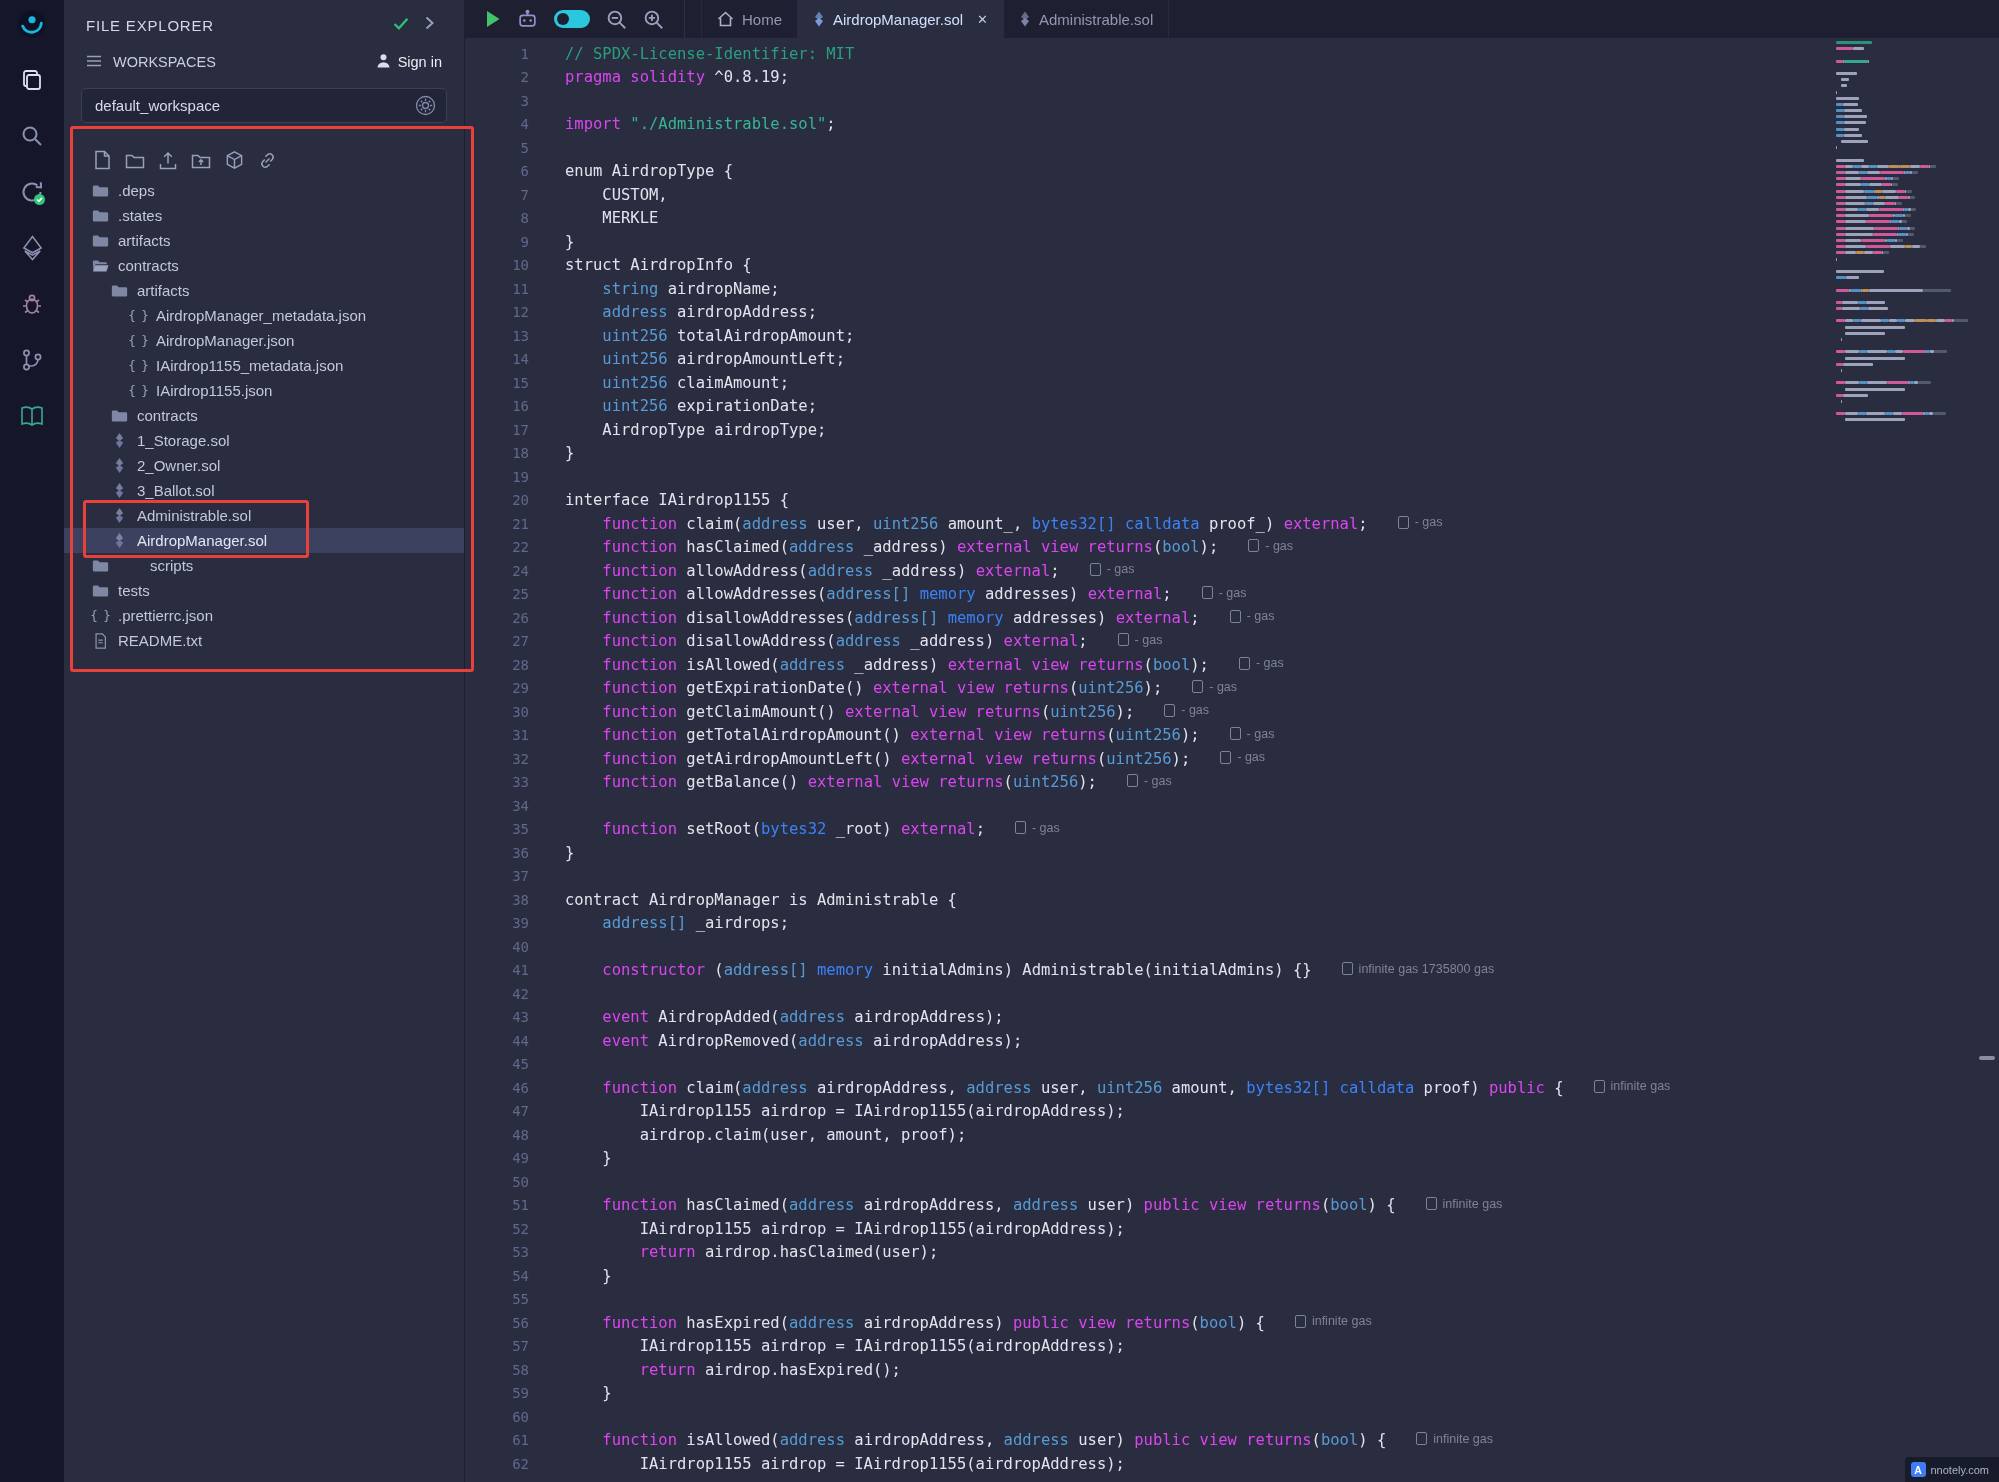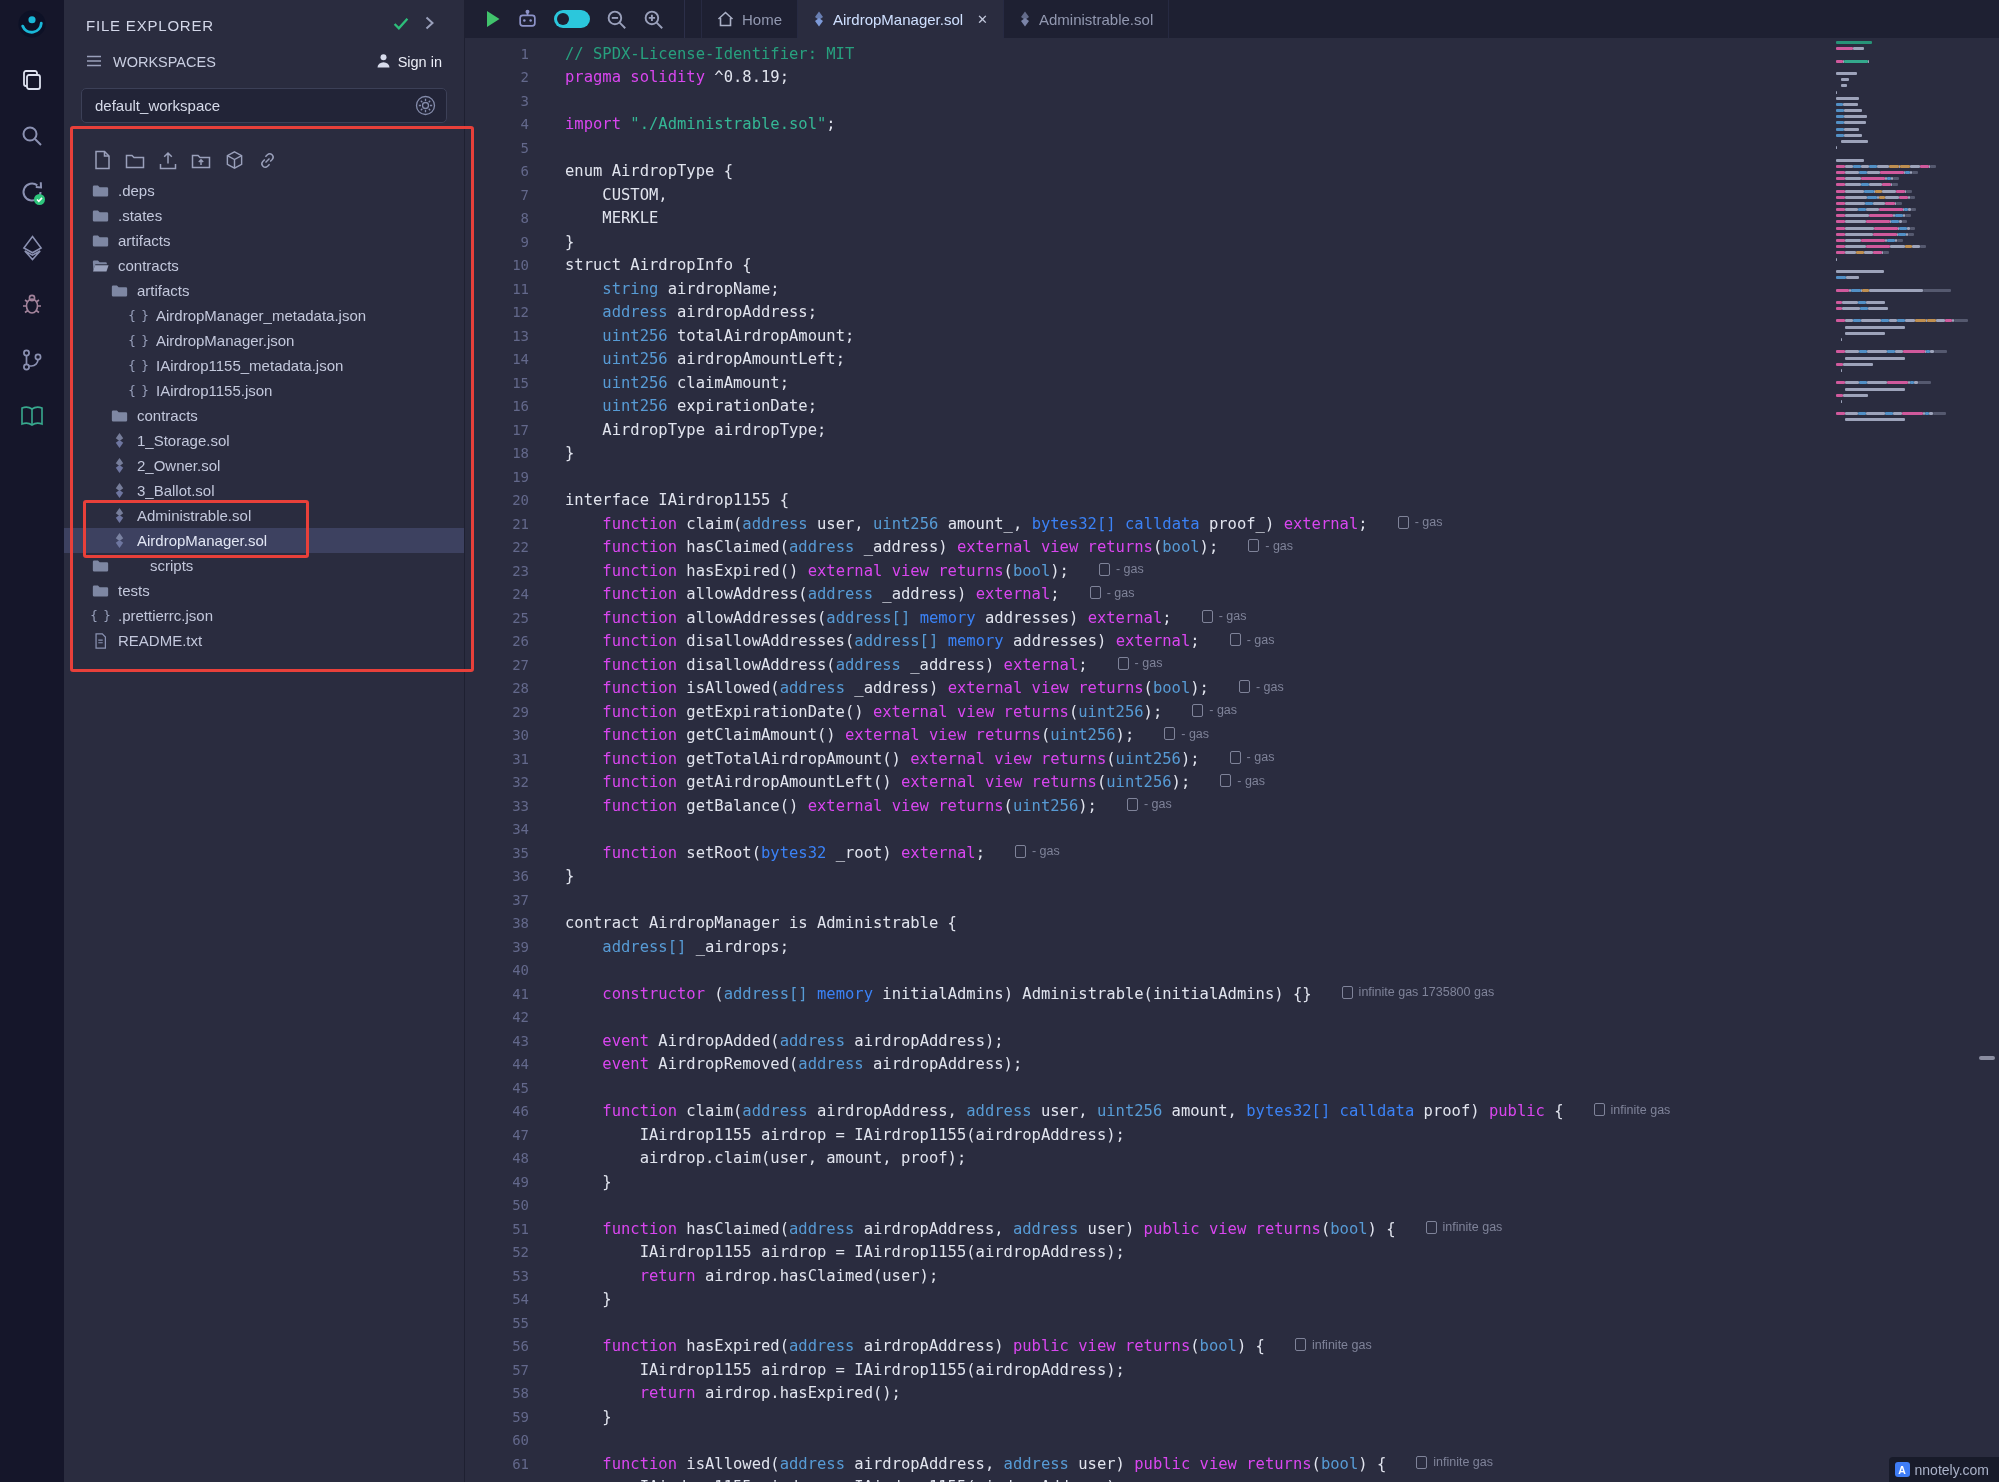--- a/index.html
+++ b/index.html
@@ -67,21 +67,21 @@
   .mm-row{height:3px;margin-bottom:3.2px;display:flex;}
   .mm-seg{height:3px;border-radius:1px;opacity:.9;flex-shrink:0;}
   .mm-c{background:#27a07e}.mm-k{background:#e25ea6}.mm-t{background:#579bd5}
   .mm-m{background:#cf9a52}.mm-s{background:#35b795}.mm-p{background:#aab0c8}.mm-g{background:#5a5e74}
 
   .scroll-marker{position:absolute;right:4px;top:1018px;width:16px;height:4px;background:#8a8da0;border-radius:2px;cursor:pointer;}
 
   
   .watermark{position:absolute;right:0;bottom:0;height:25px;background:rgba(23,26,40,.92);display:flex;align-items:center;gap:5px;padding:0 10px 0 6px;border-top-left-radius:4px;z-index:9;}
   .wm-badge{width:15px;height:15px;background:#3f7df6;color:#fff;border-radius:3px;font-size:10.5px;display:flex;align-items:center;justify-content:center;font-weight:bold;}
-  .wm-text{color:#aab2c8;font-size:14px;}
+  .wm-text{color:#aab2c8;font-size:11px;}
 </style>
 </head>
 <body>
 
 <div class="app">
 
   <nav class="activity-bar">
     <button class="ab-btn ab-logo" style="margin-top:9px">
       <svg width="42" height="42" viewBox="0 0 42 42">
           <circle cx="21" cy="21" r="19" fill="#0d1126"></circle>
@@ -517,24 +517,20 @@
           </div>
           <div class="code-line">
             <span class="ln">21</span>
             <span class="lt"><span class="tok-p">    </span><span class="tok-k">function</span><span class="tok-p"> claim(</span><span class="tok-t">address</span><span class="tok-p"> user, </span><span class="tok-t">uint256</span><span class="tok-p"> amount_, </span><span class="tok-m">bytes32[]</span><span class="tok-p"> </span><span class="tok-m">calldata</span><span class="tok-p"> proof_) </span><span class="tok-k">external</span><span class="tok-p">;</span><span class="tok-g">- gas</span></span>
           </div>
           <div class="code-line">
             <span class="ln">22</span>
             <span class="lt"><span class="tok-p">    </span><span class="tok-k">function</span><span class="tok-p"> hasClaimed(</span><span class="tok-t">address</span><span class="tok-p"> _address) </span><span class="tok-k">external view returns</span><span class="tok-p">(</span><span class="tok-t">bool</span><span class="tok-p">);</span><span class="tok-g">- gas</span></span>
           </div>
           <div class="code-line">
-            <span class="ln">23</span>
-            <span class="lt"><span class="tok-p">    </span><span class="tok-k">function</span><span class="tok-p"> hasExpired() </span><span class="tok-k">external view returns</span><span class="tok-p">(</span><span class="tok-t">bool</span><span class="tok-p">);</span><span class="tok-g">- gas</span></span>
-          </div>
-          <div class="code-line">
             <span class="ln">24</span>
             <span class="lt"><span class="tok-p">    </span><span class="tok-k">function</span><span class="tok-p"> allowAddress(</span><span class="tok-t">address</span><span class="tok-p"> _address) </span><span class="tok-k">external</span><span class="tok-p">;</span><span class="tok-g">- gas</span></span>
           </div>
           <div class="code-line">
             <span class="ln">25</span>
             <span class="lt"><span class="tok-p">    </span><span class="tok-k">function</span><span class="tok-p"> allowAddresses(</span><span class="tok-t">address[]</span><span class="tok-p"> </span><span class="tok-m">memory</span><span class="tok-p"> addresses) </span><span class="tok-k">external</span><span class="tok-p">;</span><span class="tok-g">- gas</span></span>
           </div>
           <div class="code-line">
             <span class="ln">26</span>
             <span class="lt"><span class="tok-p">    </span><span class="tok-k">function</span><span class="tok-p"> disallowAddresses(</span><span class="tok-t">address[]</span><span class="tok-p"> </span><span class="tok-m">memory</span><span class="tok-p"> addresses) </span><span class="tok-k">external</span><span class="tok-p">;</span><span class="tok-g">- gas</span></span>

